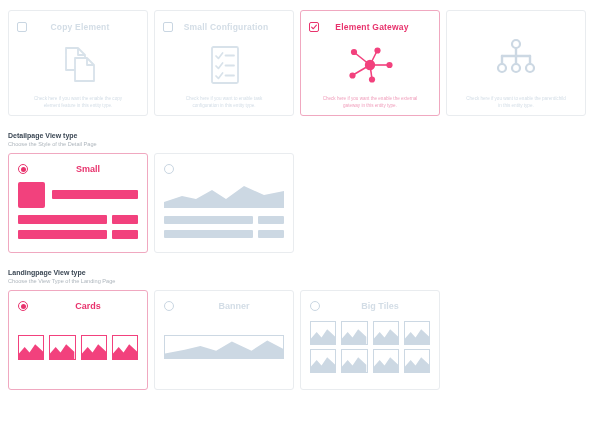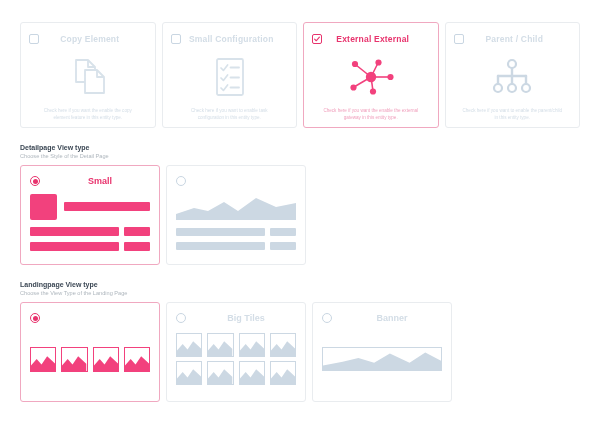--- a/index.html
+++ b/index.html
@@ -2,21 +2,21 @@
 <html><head>
 <meta charset="utf-8">
 <style>
   * { box-sizing: border-box; margin: 0; padding: 0; }
   html, body {
     width: 600px; height: 428px;
     background: #ffffff;
     font-family: "Liberation Sans", sans-serif;
     overflow: hidden;
   }
-  .page { position: relative; width: 600px; height: 428px; padding: 12px; }
+  .page { position: relative; width: 600px; height: 428px; padding: 0; }
 
   
   .card {
     background: #ffffff;
     border: 1px solid #e9ecef;
     border-radius: 3px;
     position: relative;
   }
   .card.selected { border-color: #f0a8c0; }
 
@@ -187,21 +187,21 @@
       <div class="feature-desc">Check here if you want to enable task configuration in this entity type.</div>
     </div>
 
     <div class="card feature-card selected">
       <div class="feature-head">
         <span class="cb checked">
           <svg viewBox="0 0 10 10" width="8" height="8">
               <path d="M2 5.2 L4 7.2 L8 2.6" stroke="#e8336d" stroke-width="1.4" fill="none" stroke-linecap="round" stroke-linejoin="round"></path>
             </svg>
         </span>
-        <span class="feature-title">External External</span>
+        <span class="feature-title">Element Gateway</span>
       </div>
       <div class="feature-icon">
         <svg width="54" height="42" viewBox="0 0 54 42">
           <g stroke="#f2417d" stroke-width="1.6">
             <line x1="27" y1="21" x2="12" y2="9"></line>
             <line x1="27" y1="21" x2="10" y2="31"></line>
             <line x1="27" y1="21" x2="34" y2="7"></line>
             <line x1="27" y1="21" x2="46" y2="21"></line>
             <line x1="27" y1="21" x2="29" y2="35"></line>
           </g>
@@ -212,26 +212,20 @@
             <circle cx="34.5" cy="6.5" r="3.1"></circle>
             <circle cx="46.5" cy="21" r="3.1"></circle>
             <circle cx="29" cy="35.5" r="3.1"></circle>
           </g>
         </svg>
       </div>
       <div class="feature-desc">Check here if you want the enable the external gateway in this entity type.</div>
     </div>
 
     <div class="card feature-card">
-      <div class="feature-head">
-        <span class="cb">
-          
-        </span>
-        <span class="feature-title">Parent / Child</span>
-      </div>
       <div class="feature-icon">
         <svg width="46" height="42" viewBox="0 0 46 42">
           <g stroke="#ccd8e3" stroke-width="2.4" fill="none" stroke-linecap="round">
             <line x1="23" y1="12" x2="23" y2="20"></line>
             <line x1="9" y1="20" x2="37" y2="20"></line>
             <line x1="9" y1="20" x2="9" y2="28"></line>
             <line x1="23" y1="20" x2="23" y2="28"></line>
             <line x1="37" y1="20" x2="37" y2="28"></line>
           </g>
           <g fill="#ffffff" stroke="#ccd8e3" stroke-width="2.2">
@@ -307,20 +301,21 @@
     <div class="section-sub">Choose the View Type of the Landing Page</div>
   </div>
 
   <div class="option-row">
 
     <div class="card option-card selected">
       <div class="option-head">
         <span class="radio checked">
             <span class="dot"></span>
           </span>
+        <span class="option-title">Cards</span>
       </div>
       <div class="option-body">
         <div class="row" style="width:100%;">
           <div class="thumb" style="flex:1;height:25px;">
             <svg viewBox="0 0 30 25" preserveAspectRatio="none">
                 <path d="M0 19 L7 12 L13 18 L20 9 L30 17 L30 25 L0 25 Z" fill="#f2417d"></path>
               </svg>
           </div>
           <div class="thumb" style="flex:1;height:25px;">
             <svg viewBox="0 0 30 25" preserveAspectRatio="none">
@@ -337,80 +332,80 @@
                 <path d="M0 19 L7 12 L13 18 L20 9 L30 17 L30 25 L0 25 Z" fill="#f2417d"></path>
               </svg>
           </div>
         </div>
       </div>
     </div>
 
     <div class="card option-card">
       <div class="option-head">
         <span class="radio"></span>
-        <span class="option-title">Big Tiles</span>
-      </div>
-      <div class="option-body">
-        <div class="tiles-grid">
-          <div class="row">
-            <div class="thumb b" style="flex:1;height:24px;">
-              <svg viewBox="0 0 30 24" preserveAspectRatio="none">
-                  <path d="M0 18 L7 11 L13 17 L20 8 L30 16 L30 24 L0 24 Z" fill="#ccd8e3"></path>
-                </svg>
-            </div>
-            <div class="thumb b" style="flex:1;height:24px;">
-              <svg viewBox="0 0 30 24" preserveAspectRatio="none">
-                  <path d="M0 18 L7 11 L13 17 L20 8 L30 16 L30 24 L0 24 Z" fill="#ccd8e3"></path>
-                </svg>
-            </div>
-            <div class="thumb b" style="flex:1;height:24px;">
-              <svg viewBox="0 0 30 24" preserveAspectRatio="none">
-                  <path d="M0 18 L7 11 L13 17 L20 8 L30 16 L30 24 L0 24 Z" fill="#ccd8e3"></path>
-                </svg>
-            </div>
-            <div class="thumb b" style="flex:1;height:24px;">
-              <svg viewBox="0 0 30 24" preserveAspectRatio="none">
-                  <path d="M0 18 L7 11 L13 17 L20 8 L30 16 L30 24 L0 24 Z" fill="#ccd8e3"></path>
-                </svg>
-            </div>
-          </div>
-          <div class="row">
-            <div class="thumb b" style="flex:1;height:24px;">
-              <svg viewBox="0 0 30 24" preserveAspectRatio="none">
-                  <path d="M0 18 L7 11 L13 17 L20 8 L30 16 L30 24 L0 24 Z" fill="#ccd8e3"></path>
-                </svg>
-            </div>
-            <div class="thumb b" style="flex:1;height:24px;">
-              <svg viewBox="0 0 30 24" preserveAspectRatio="none">
-                  <path d="M0 18 L7 11 L13 17 L20 8 L30 16 L30 24 L0 24 Z" fill="#ccd8e3"></path>
-                </svg>
-            </div>
-            <div class="thumb b" style="flex:1;height:24px;">
-              <svg viewBox="0 0 30 24" preserveAspectRatio="none">
-                  <path d="M0 18 L7 11 L13 17 L20 8 L30 16 L30 24 L0 24 Z" fill="#ccd8e3"></path>
-                </svg>
-            </div>
-            <div class="thumb b" style="flex:1;height:24px;">
-              <svg viewBox="0 0 30 24" preserveAspectRatio="none">
-                  <path d="M0 18 L7 11 L13 17 L20 8 L30 16 L30 24 L0 24 Z" fill="#ccd8e3"></path>
-                </svg>
-            </div>
-          </div>
-        </div>
-      </div>
-    </div>
-
-    <div class="card option-card">
-      <div class="option-head">
-        <span class="radio"></span>
         <span class="option-title">Banner</span>
       </div>
       <div class="option-body">
         <div class="thumb b" style="width:100%;height:24px;">
           <svg viewBox="0 0 120 24" preserveAspectRatio="none">
               <path d="M0 19 L20 15 L36 11 L52 16 L68 6 L88 16 L104 5 L120 14 L120 24 L0 24 Z" fill="#ccd8e3"></path>
             </svg>
         </div>
       </div>
     </div>
+
+    <div class="card option-card">
+      <div class="option-head">
+        <span class="radio"></span>
+        <span class="option-title">Big Tiles</span>
+      </div>
+      <div class="option-body">
+        <div class="tiles-grid">
+          <div class="row">
+            <div class="thumb b" style="flex:1;height:24px;">
+              <svg viewBox="0 0 30 24" preserveAspectRatio="none">
+                  <path d="M0 18 L7 11 L13 17 L20 8 L30 16 L30 24 L0 24 Z" fill="#ccd8e3"></path>
+                </svg>
+            </div>
+            <div class="thumb b" style="flex:1;height:24px;">
+              <svg viewBox="0 0 30 24" preserveAspectRatio="none">
+                  <path d="M0 18 L7 11 L13 17 L20 8 L30 16 L30 24 L0 24 Z" fill="#ccd8e3"></path>
+                </svg>
+            </div>
+            <div class="thumb b" style="flex:1;height:24px;">
+              <svg viewBox="0 0 30 24" preserveAspectRatio="none">
+                  <path d="M0 18 L7 11 L13 17 L20 8 L30 16 L30 24 L0 24 Z" fill="#ccd8e3"></path>
+                </svg>
+            </div>
+            <div class="thumb b" style="flex:1;height:24px;">
+              <svg viewBox="0 0 30 24" preserveAspectRatio="none">
+                  <path d="M0 18 L7 11 L13 17 L20 8 L30 16 L30 24 L0 24 Z" fill="#ccd8e3"></path>
+                </svg>
+            </div>
+          </div>
+          <div class="row">
+            <div class="thumb b" style="flex:1;height:24px;">
+              <svg viewBox="0 0 30 24" preserveAspectRatio="none">
+                  <path d="M0 18 L7 11 L13 17 L20 8 L30 16 L30 24 L0 24 Z" fill="#ccd8e3"></path>
+                </svg>
+            </div>
+            <div class="thumb b" style="flex:1;height:24px;">
+              <svg viewBox="0 0 30 24" preserveAspectRatio="none">
+                  <path d="M0 18 L7 11 L13 17 L20 8 L30 16 L30 24 L0 24 Z" fill="#ccd8e3"></path>
+                </svg>
+            </div>
+            <div class="thumb b" style="flex:1;height:24px;">
+              <svg viewBox="0 0 30 24" preserveAspectRatio="none">
+                  <path d="M0 18 L7 11 L13 17 L20 8 L30 16 L30 24 L0 24 Z" fill="#ccd8e3"></path>
+                </svg>
+            </div>
+            <div class="thumb b" style="flex:1;height:24px;">
+              <svg viewBox="0 0 30 24" preserveAspectRatio="none">
+                  <path d="M0 18 L7 11 L13 17 L20 8 L30 16 L30 24 L0 24 Z" fill="#ccd8e3"></path>
+                </svg>
+            </div>
+          </div>
+        </div>
+      </div>
+    </div>
   </div>
 
 </div>
 
 </body></html>

